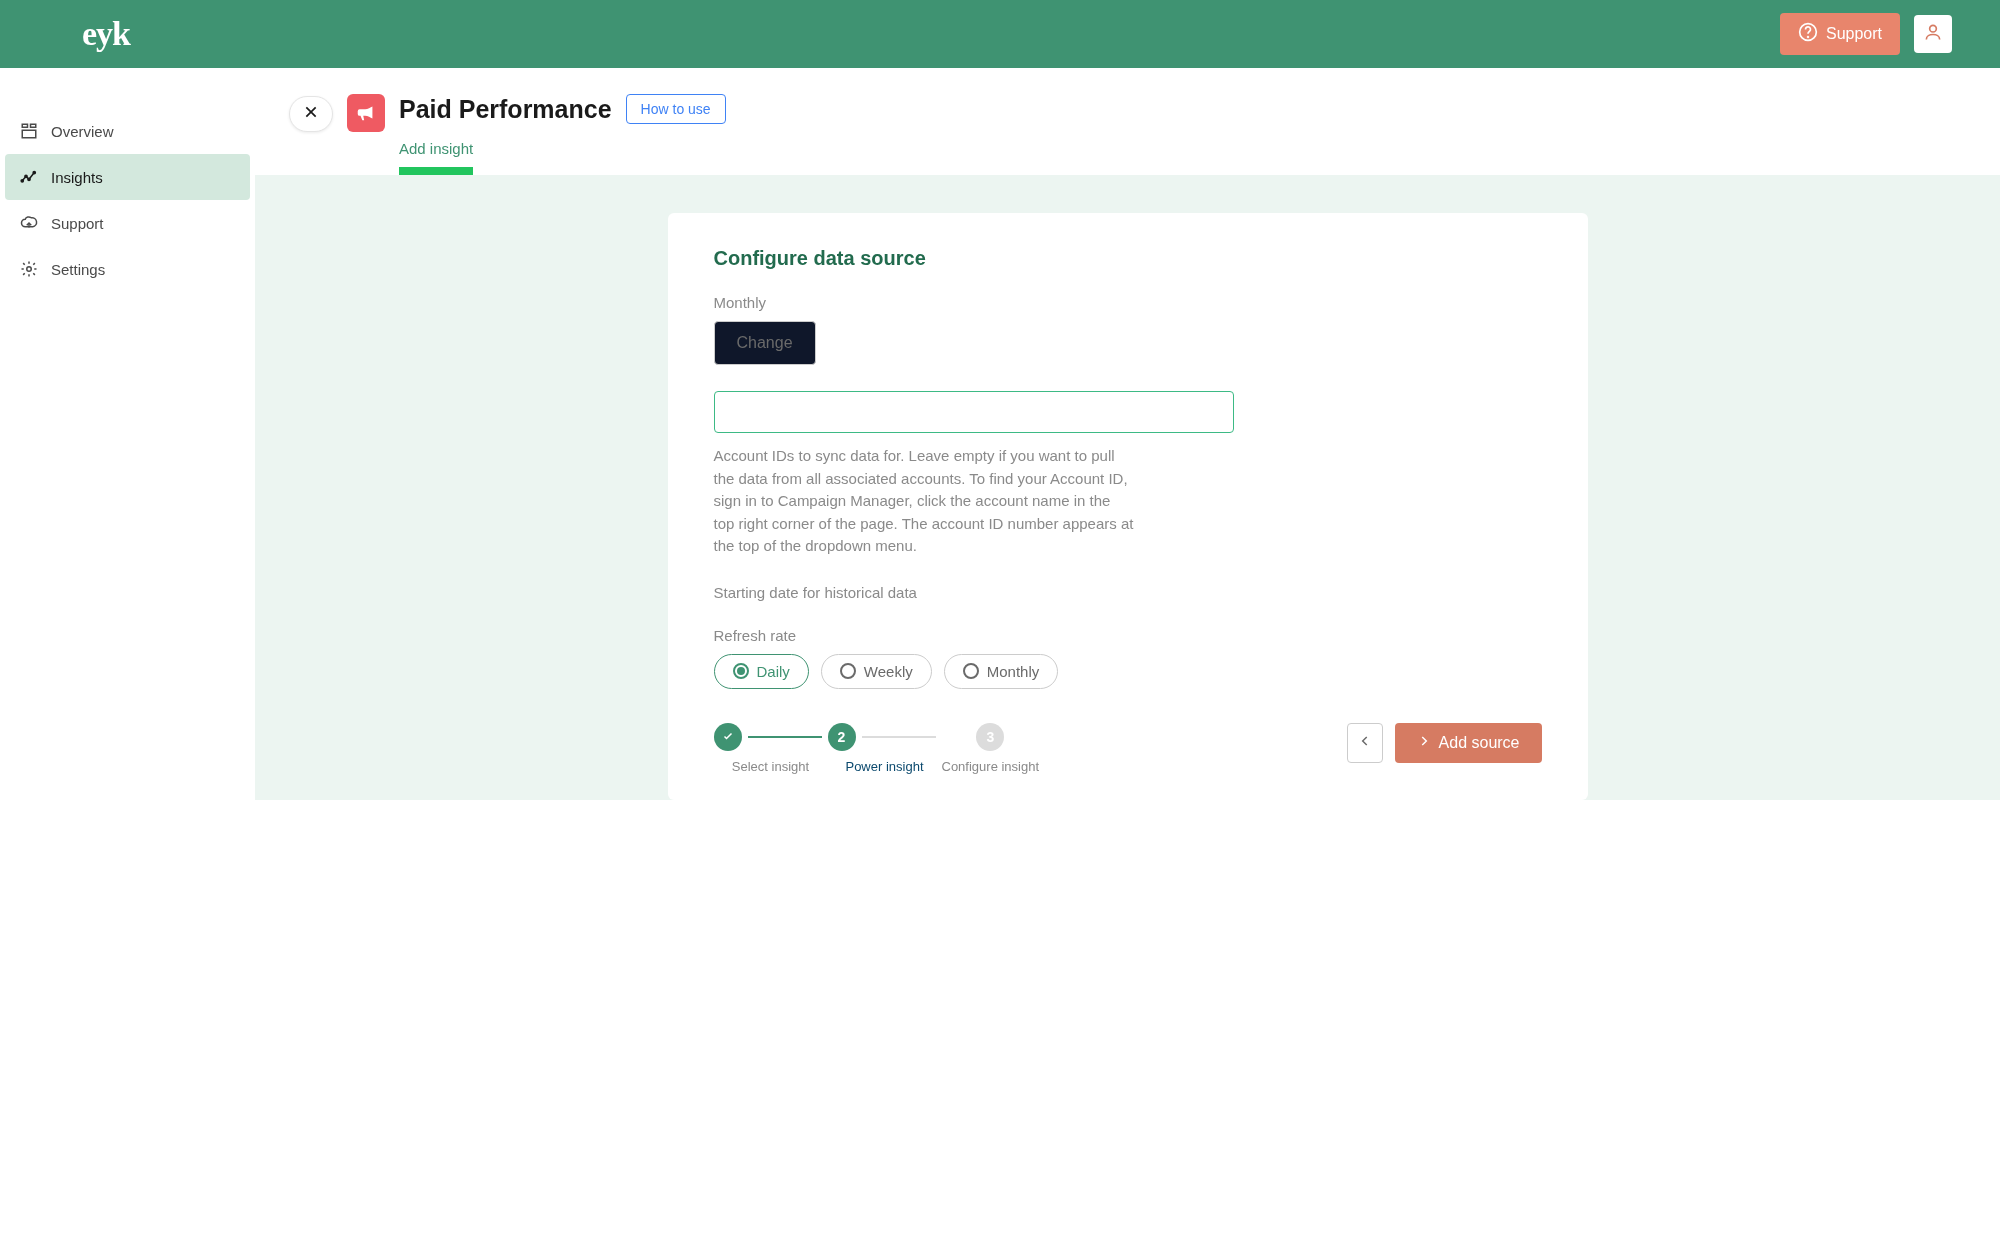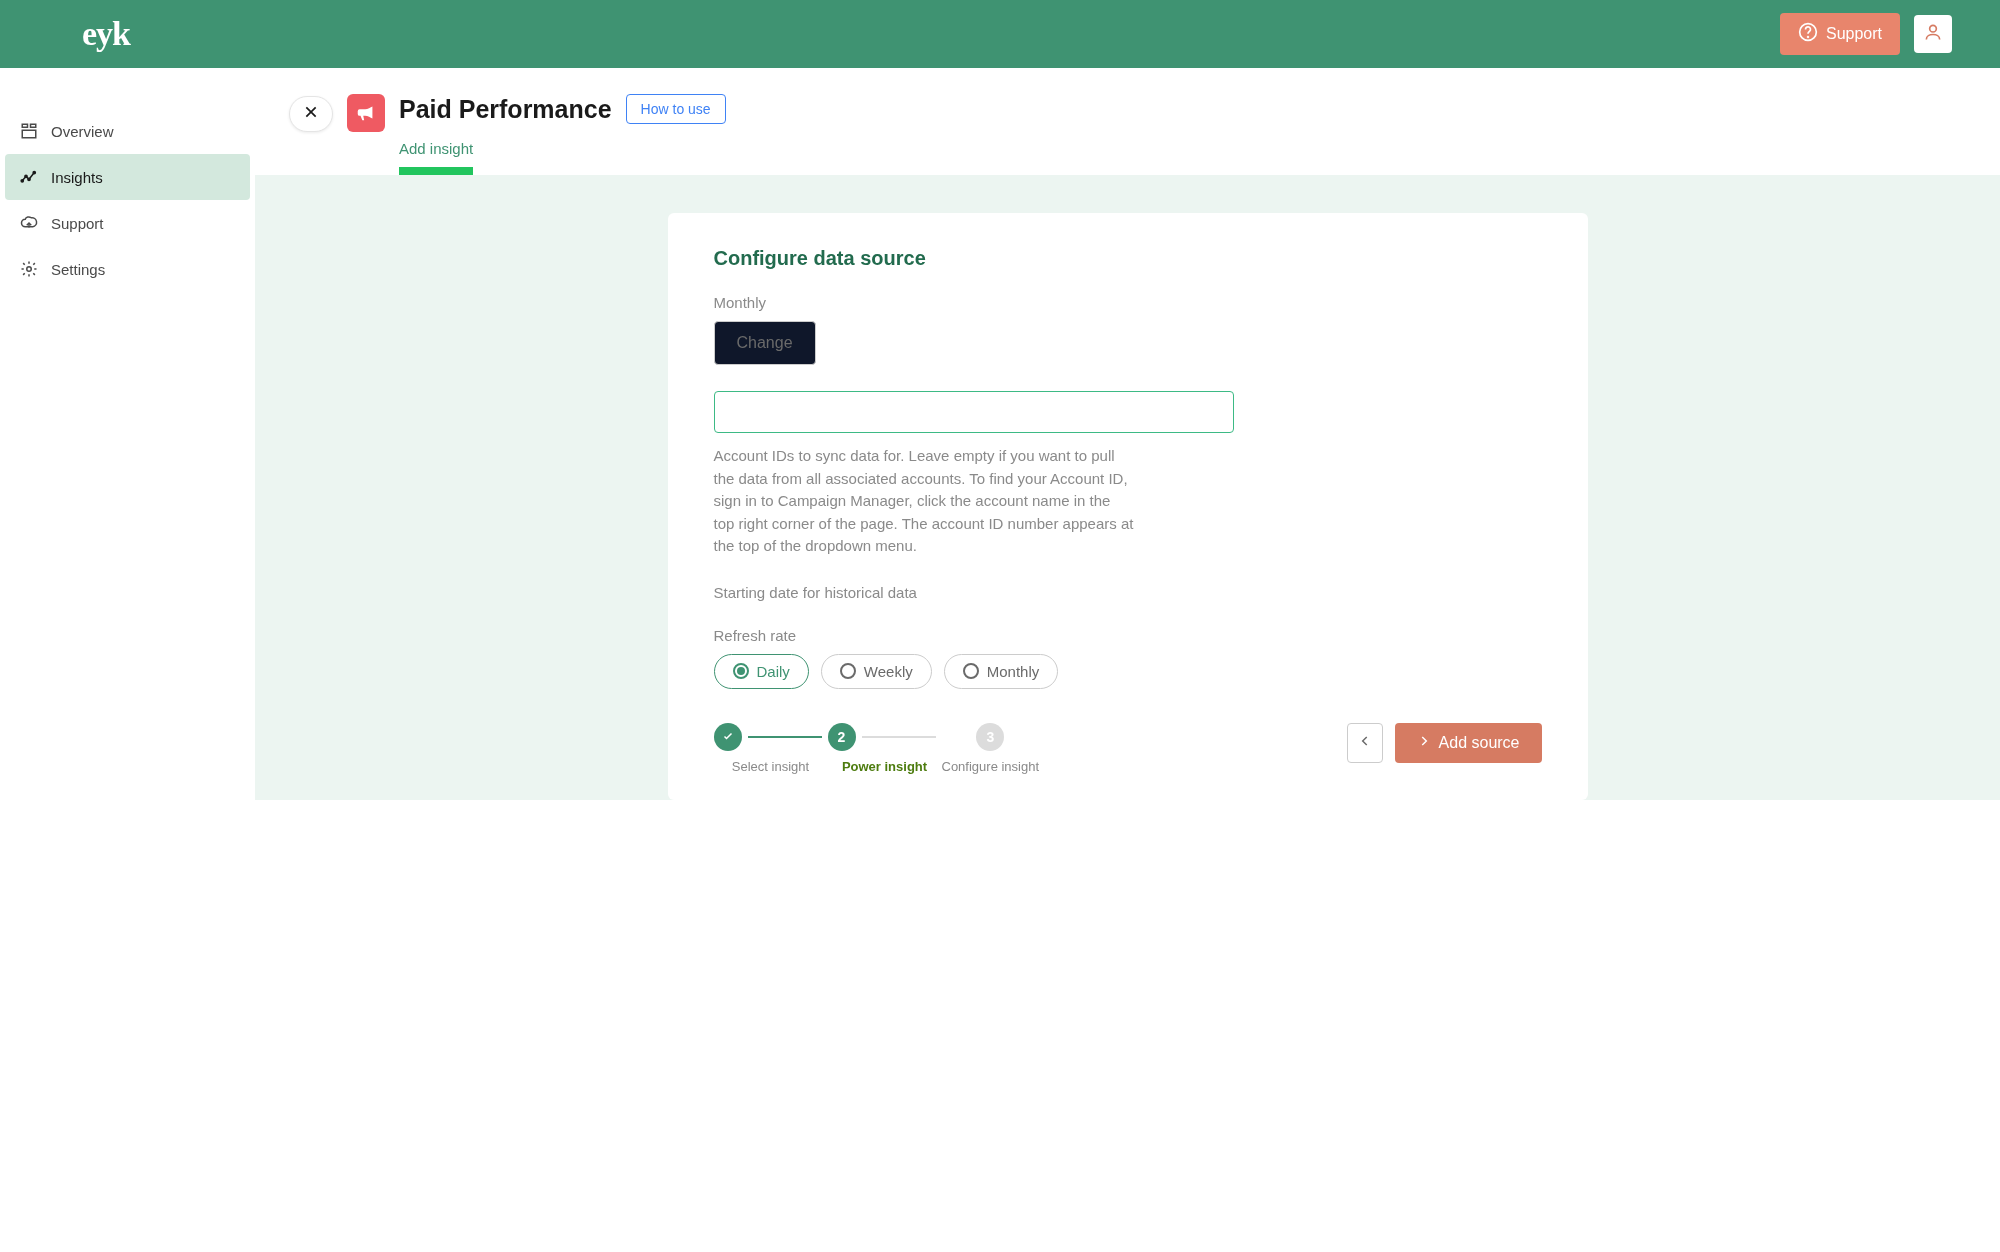--- a/index.html
+++ b/index.html
@@ -48,21 +48,21 @@
 .stepper { display: flex; align-items: flex-start; gap: 0; }
 .step { display: flex; flex-direction: column; align-items: center; gap: 8px; position: relative; }
 .step-row { display: flex; align-items: center; }
 .step-circle { width: 28px; height: 28px; border-radius: 50%; display: flex; align-items: center; justify-content: center; font-size: 14px; font-weight: 600; color: #fff; }
 .step-circle.done { background: #3f9372; }
 .step-circle.active { background: #3f9372; }
 .step-circle.pending { background: #dcdcdc; color: #fff; }
 .step-line { width: 74px; height: 2px; background: #dcdcdc; margin: 0 6px; }
 .step-line.done { background: #3f9372; }
 .step-label { font-size: 13px; color: #8a8a8a; }
-.step-label.active { color: #4d7c0f; font-weight: 700; }
+.step-label.active { color: #0c4a6e; font-weight: 400; }
 .footer-actions { display: flex; gap: 12px; }
 .back-btn { width: 36px; height: 40px; border: 1px solid #ccc; background: #fff; border-radius: 4px; display: flex; align-items: center; justify-content: center; cursor: pointer; }
 .primary-btn { background: #d67b62; color: #fff; border: none; border-radius: 4px; padding: 10px 22px; font-size: 16px; font-weight: 500; display: flex; align-items: center; gap: 8px; cursor: pointer; }
 .title-group { flex:1; }
 </style>
 </head>
 <body>
 
 <div class="header">
   <div class="logo">eyk</div>

